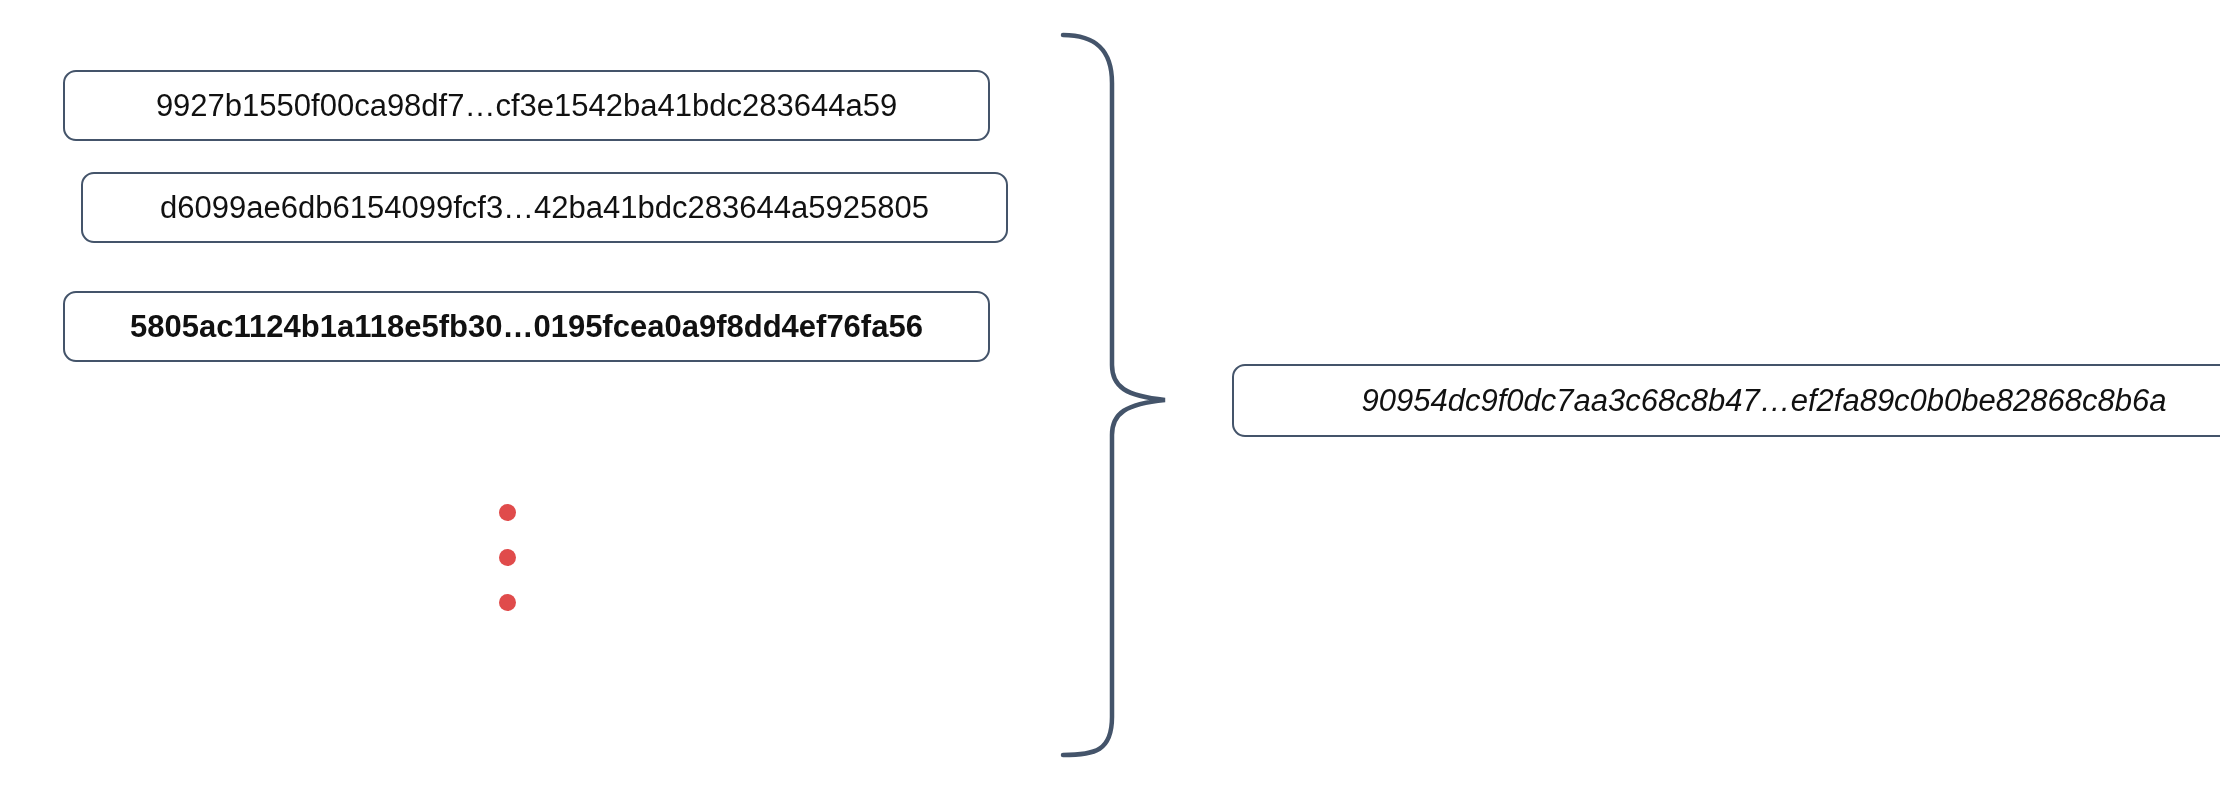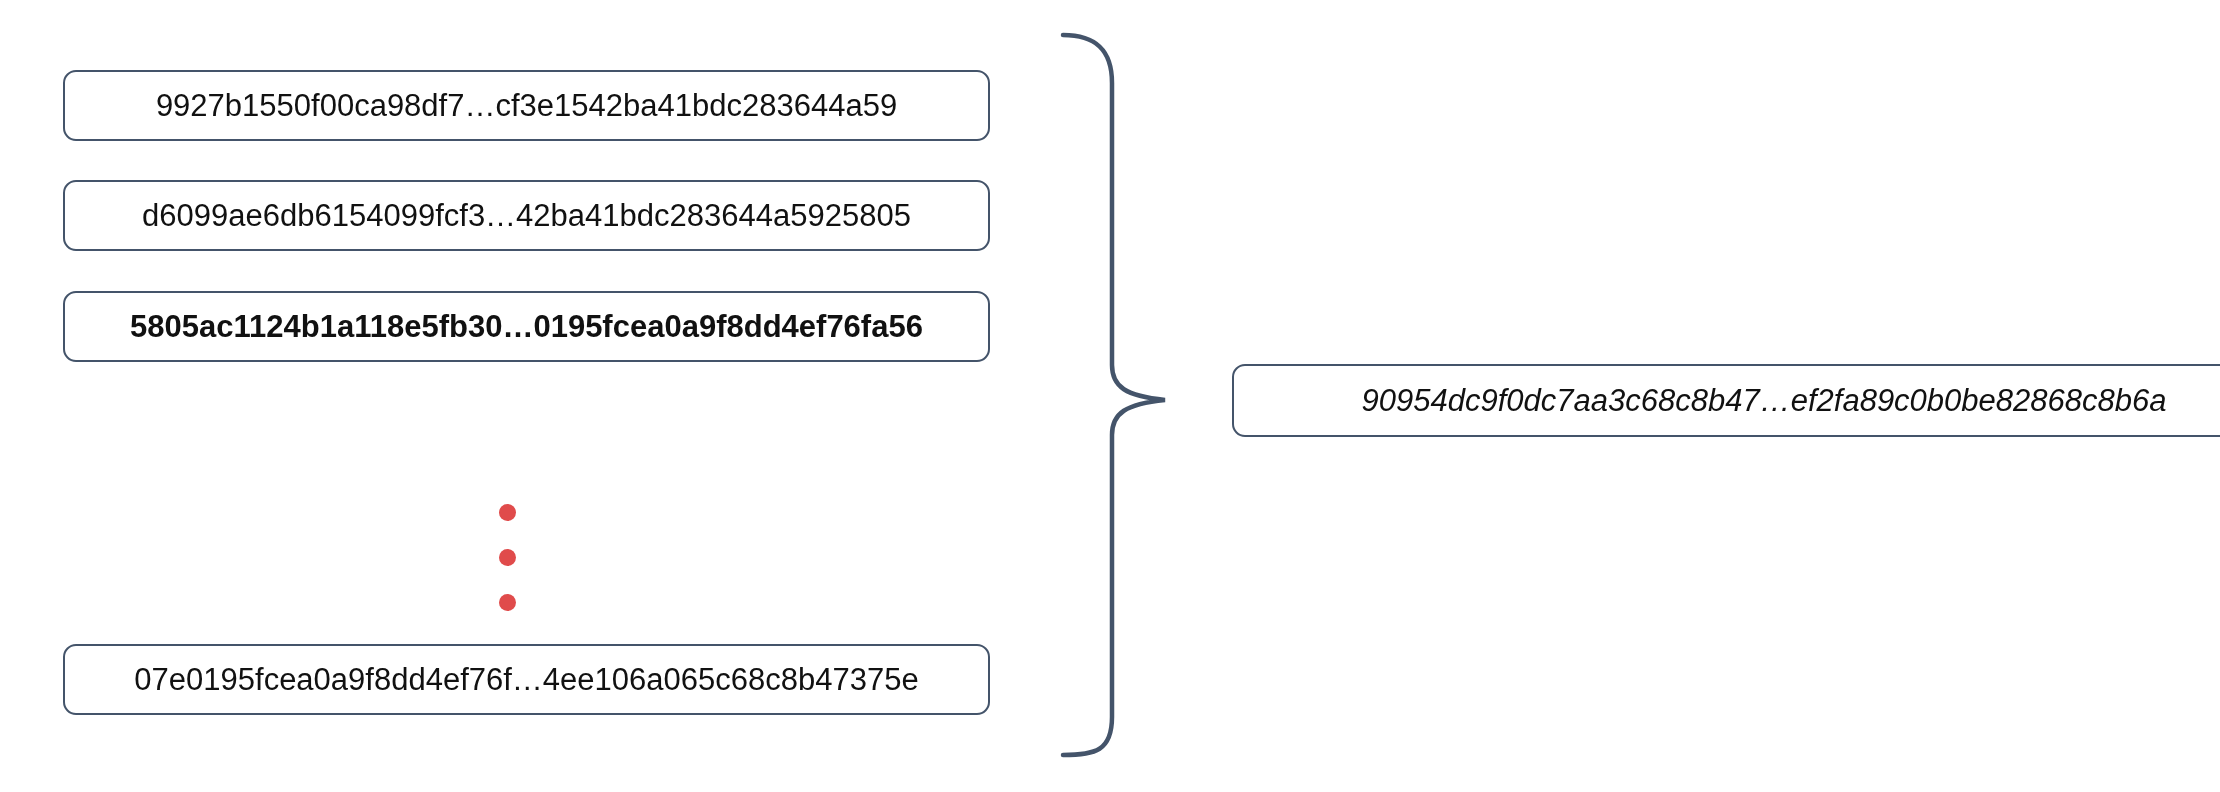--- a/index.html
+++ b/index.html
@@ -27,21 +27,21 @@
     border-radius:13px;
     background:#fff;
     display:flex;
     align-items:center;
     justify-content:center;
     font-size:31px;
     color:var(--text);
     white-space:nowrap;
   }
   .hash-box.b0{top:70px;}
-  .hash-box.b1{top:180px;}
+  .hash-box.b1{top:172px;margin-left:18px;}
   .hash-box.b2{top:291px;font-weight:bold;}
   .hash-box.b3{top:401px;}
   .hash-box.b4{top:644px;}
   .result-box{
     left:1232px;
     top:364px;
     width:1064px;
     height:73px;
     font-style:italic;
   }
@@ -86,23 +86,20 @@
     <span>5805ac1124b1a118e5fb30…0195fcea0a9f8dd4ef76fa56</span>
   </div>
 
 
   <div>
     <div class="dot d0"></div>
     <div class="dot d1"></div>
     <div class="dot d2"></div>
   </div>
 
-  <div class="hash-box b4">
-    <span>07e0195fcea0a9f8dd4ef76f…4ee106a065c68c8b47375e</span>
-  </div>
 
   <svg class="brace-svg" viewBox="0 0 160 745" xmlns="http://www.w3.org/2000/svg">
     <path class="brace-path" d="M 23 10
              C 55 10, 72 24, 72 58
              L 72 340
              C 72 362, 86 371, 125 375
              C 86 379, 72 388, 72 410
              L 72 692
              C 72 726, 55 730, 23 730"></path>
   </svg>

